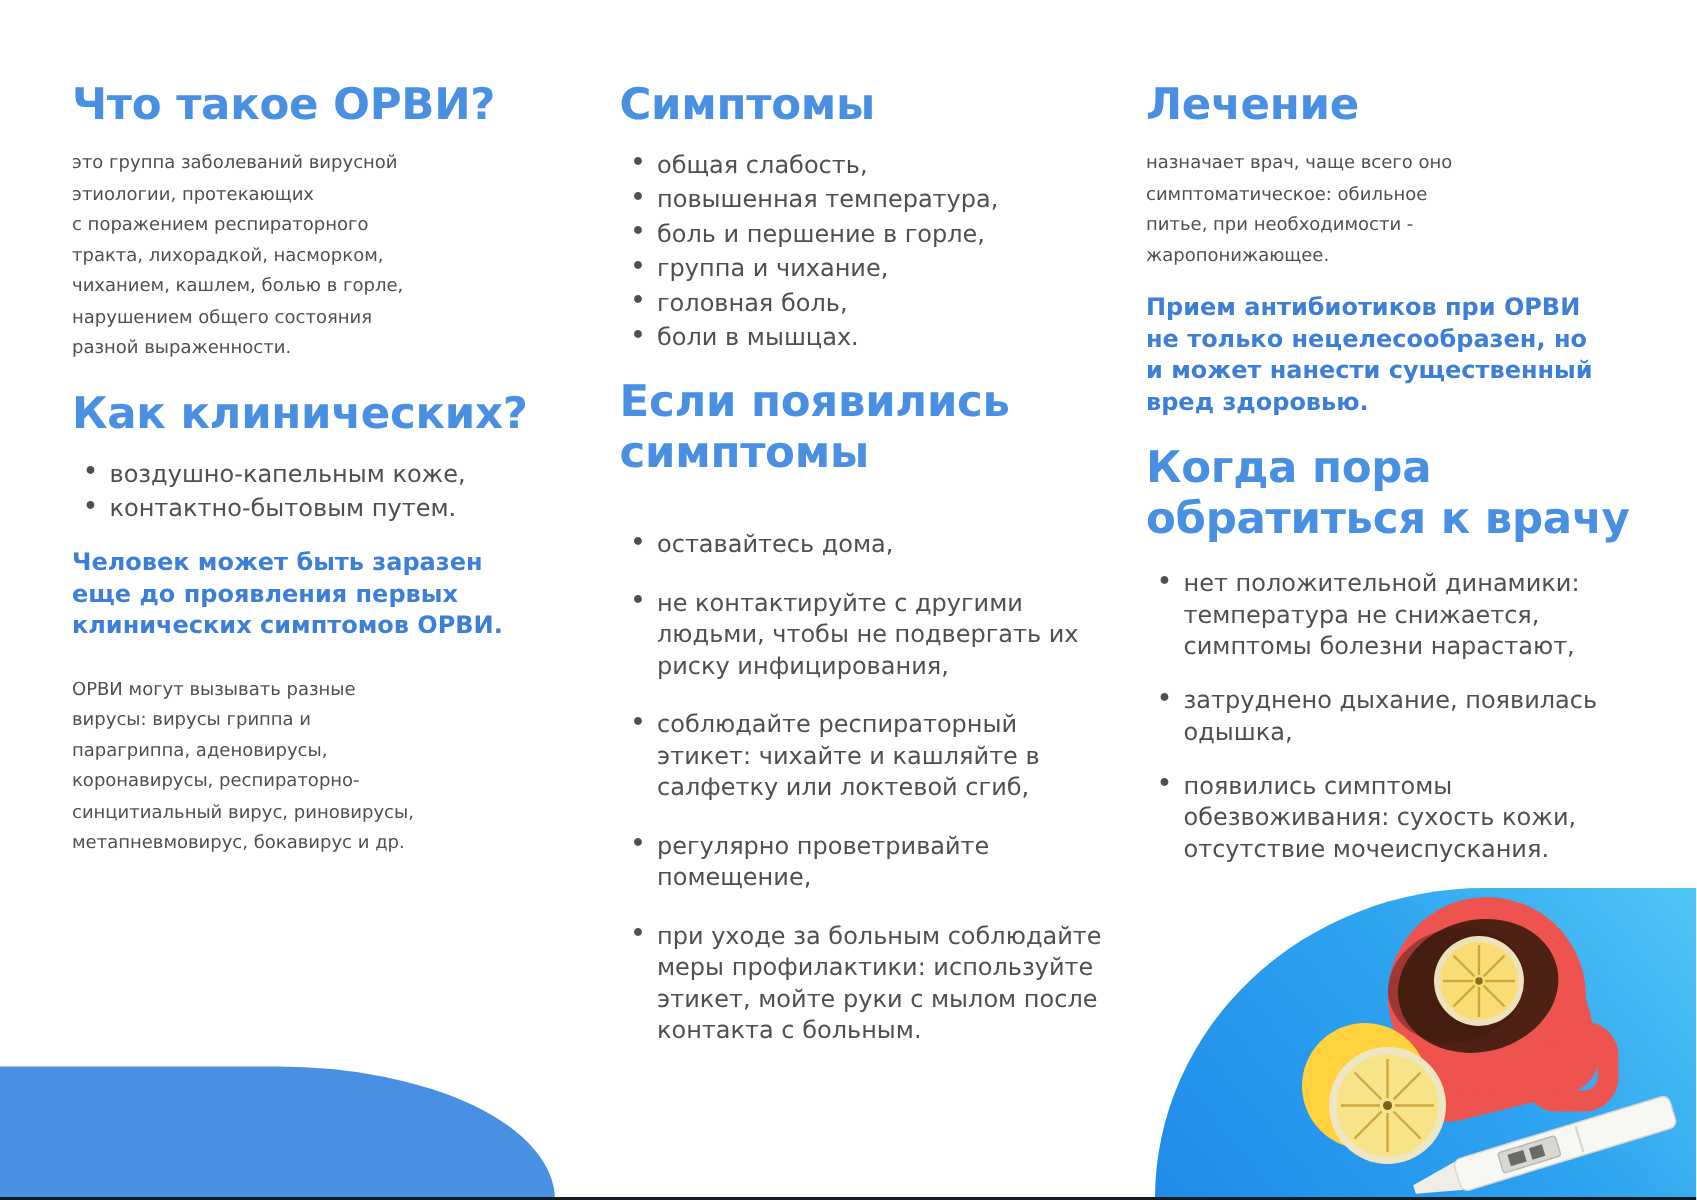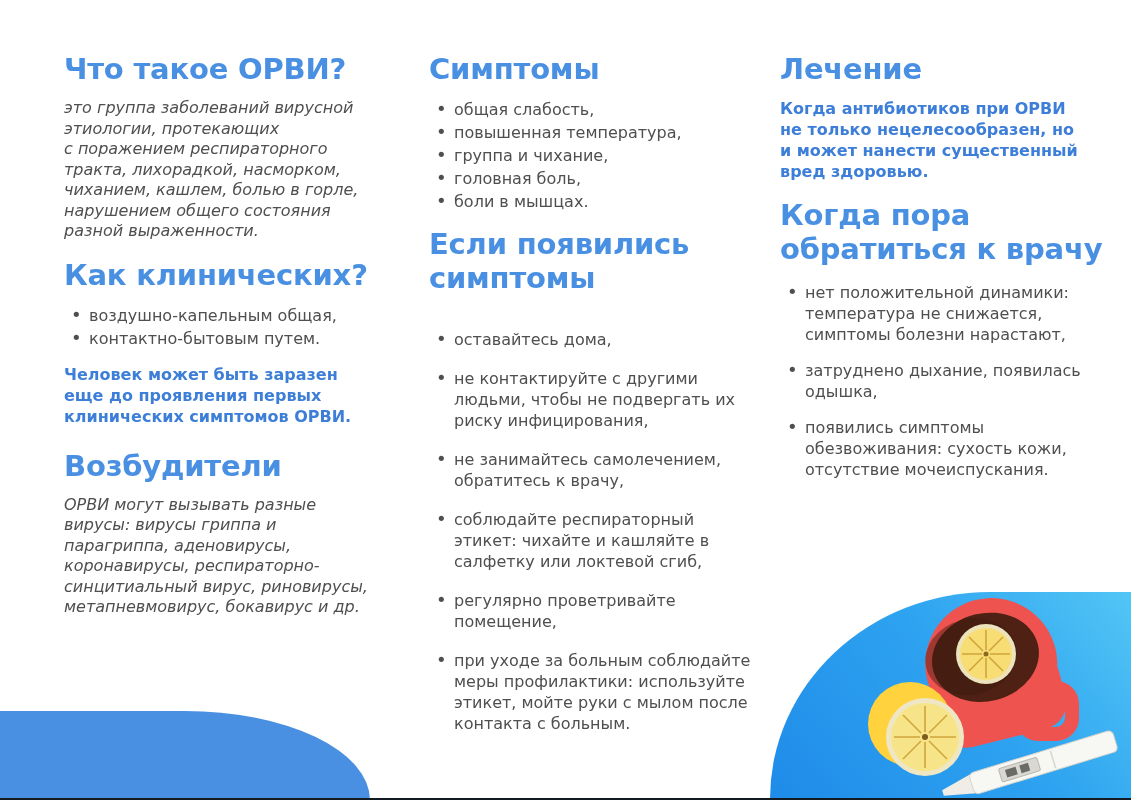--- a/index.html
+++ b/index.html
@@ -1,29 +1,29 @@
 <!DOCTYPE html>
 <html lang="ru" style="--heading_blue: #4a90e2; --emphasis_blue: #3d7ed8; --body_gray: #4f4f4f; --corner_left_blue: #4a90e2; --corner_right_light: #52c6f5; --corner_right_dark: #1f8be9; --cup_red: #ef5350; --tea_brown: #4e2114; --lemon_yellow: #ffd23e; --thermometer_white: #f7f7f3; --bottom_edge: #121a22;"><head>
 <meta charset="utf-8">
 <title>ОРВИ брошюра</title>
 <style>
   html,body{margin:0;padding:0;background:#ffffff;}
   .page{
     position:relative;width:1131px;height:800px;background:#ffffff;overflow:hidden;
     font-family:"DejaVu Sans","Liberation Sans",sans-serif;color:var(--body_gray,#4f4f4f);
   }
-  .columns{position:absolute;left:64px;top:52px;display:flex;z-index:2;}
+  .columns{position:absolute;left:48px;top:52px;display:flex;z-index:2;}
   .col{width:322px;}
   .col.c2{margin-left:43px;width:322px;}
   .col.c3{margin-left:29px;width:333px;}
   h2{
     font-size:29px;line-height:34px;font-weight:700;margin:0 0 12px;
     color:var(--heading_blue,#4a90e2);letter-spacing:-0.2px;white-space:pre-line;
   }
-  .para{font-size:16px;line-height:20.5px;margin:0 0 16px;white-space:pre-line;font-style:italic;}
+  .para{font-size:12px;line-height:20.5px;margin:0 0 16px;white-space:pre-line;}
   .emph{
     font-size:16px;line-height:21px;font-weight:700;margin:0 0 22px;
     color:var(--emphasis_blue,#3d7ed8);white-space:pre-line;
   }
   .c3 .para{margin-bottom:14px;}
   .c3 .emph{margin-bottom:16px;}
   ul{margin:0;padding:0;list-style:none;}
   li{position:relative;padding-left:25px;font-size:16px;}
   li::before{content:"•";position:absolute;left:7px;top:-1px;font-size:18px;}
   .list-tight li{line-height:23px;}
@@ -73,59 +73,62 @@
       <h2>Что такое ОРВИ?</h2>
       <p class="para">это группа заболеваний вирусной
 этиологии, протекающих
 с поражением респираторного
 тракта, лихорадкой, насморком,
 чиханием, кашлем, болью в горле,
 нарушением общего состояния
 разной выраженности.</p>
       <h2>Как клинических?</h2>
       <ul class="list-tight">
-        <li>воздушно-капельным общая,</li>
+        <li>воздушно-капельным коже,</li>
         <li>контактно-бытовым путем.</li>
       </ul>
       <p class="emph">Человек может быть заразен
 еще до проявления первых
 клинических симптомов ОРВИ.</p>
-      <h2>Возбудители</h2>
       <p class="para">ОРВИ могут вызывать разные
 вирусы: вирусы гриппа и
 парагриппа, аденовирусы,
 коронавирусы, респираторно-
 синцитиальный вирус, риновирусы,
 метапневмовирус, бокавирус и др.</p>
     </section>
 
     <section class="col c2">
       <h2>Симптомы</h2>
       <ul class="list-tight">
         <li>общая слабость,</li>
         <li>повышенная температура,</li>
+        <li>боль и першение в горле,</li>
         <li>группа и чихание,</li>
         <li>головная боль,</li>
         <li>боли в мышцах.</li>
       </ul>
       <h2 class="mb-lg">Если появились
 симптомы</h2>
       <ul class="list-spaced">
         <li>оставайтесь дома,</li>
         <li>не контактируйте с другими людьми, чтобы не подвергать их риску инфицирования,</li>
-        <li>не занимайтесь самолечением, обратитесь к врачу,</li>
         <li>соблюдайте респираторный этикет: чихайте и кашляйте в салфетку или локтевой сгиб,</li>
         <li>регулярно проветривайте помещение,</li>
         <li>при уходе за больным соблюдайте меры профилактики: используйте этикет, мойте руки с мылом после контакта с больным.</li>
       </ul>
     </section>
 
     <section class="col c3">
       <h2>Лечение</h2>
-      <p class="emph">Когда антибиотиков при ОРВИ
+      <p class="para">назначает врач, чаще всего оно
+симптоматическое: обильное
+питье, при необходимости -
+жаропонижающее.</p>
+      <p class="emph">Прием антибиотиков при ОРВИ
 не только нецелесообразен, но
 и может нанести существенный
 вред здоровью.</p>
       <h2 class="mb-md">Когда пора
 обратиться к врачу</h2>
       <ul class="list-spaced">
         <li>нет положительной динамики: температура не снижается, симптомы болезни нарастают,</li>
         <li>затруднено дыхание, появилась одышка,</li>
         <li>появились симптомы обезвоживания: сухость кожи, отсутствие мочеиспускания.</li>
       </ul>

